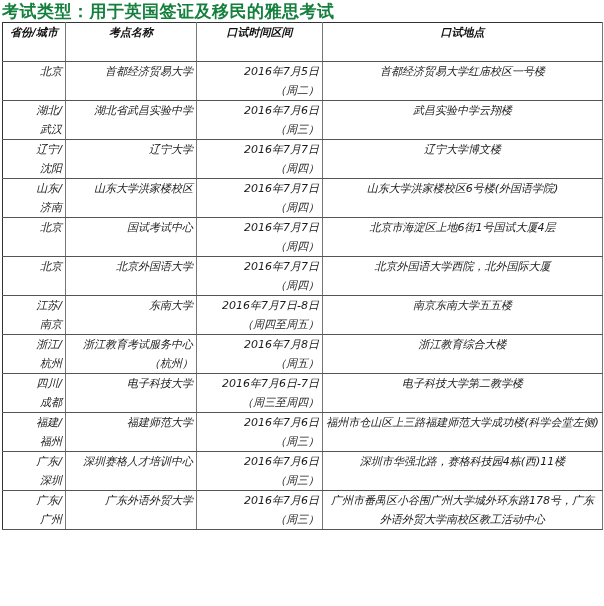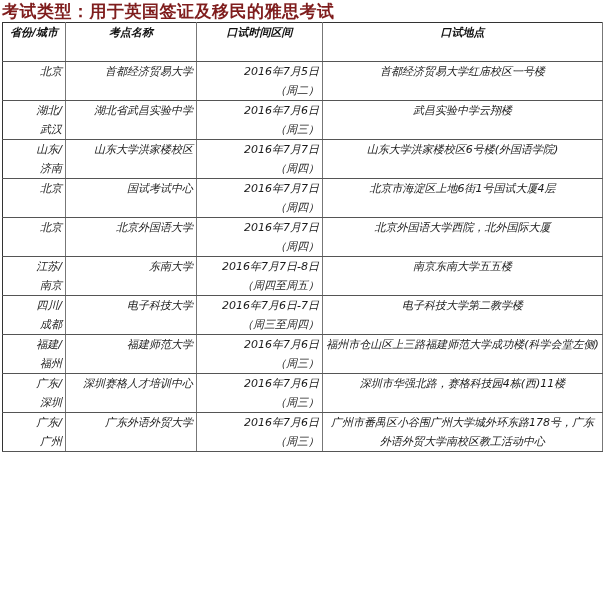--- a/index.html
+++ b/index.html
@@ -5,21 +5,21 @@
   html, body { margin: 0; padding: 0; background: #ffffff; }
   body {
     width: 604px; height: 606px; overflow: hidden; position: relative;
     font-family: "DejaVu Sans", "Liberation Sans", sans-serif;
     color: #1a1a1a;
   }
   .title {
     position: absolute; left: 2px; top: 0px; height: 22px;
     font-family: "DejaVu Serif", "Liberation Serif", serif;
     font-size: 17px; font-weight: bold; line-height: 22px;
-    letter-spacing: 0.5px; color: #7f1d1d;
+    letter-spacing: 0.5px; color: #15803d;
     white-space: nowrap;
   }
   table.schedule {
     position: absolute; left: 2px; top: 22px;
     border-collapse: collapse; table-layout: fixed;
     width: 600px;
   }
   table.schedule col.c1 { width: 63px; }
   table.schedule col.c2 { width: 131px; }
   table.schedule col.c3 { width: 126px; }
@@ -92,20 +92,37 @@
     </td>
     <td class="center">
       <span class="line">2016年7月6日</span>
       <span class="line">（周三）</span>
     </td>
     <td class="left">
       <span class="wrap">武昌实验中学云翔楼</span>
     </td>
   </tr>
 
+  <tr>
+    <td class="center">
+      <span class="line">辽宁/</span>
+      <span class="line">沈阳</span>
+    </td>
+    <td class="center">
+      <span class="line">辽宁大学</span>
+      <span class="line"></span>
+    </td>
+    <td class="center">
+      <span class="line">2016年7月7日</span>
+      <span class="line">（周四）</span>
+    </td>
+    <td class="left">
+      <span class="wrap">辽宁大学博文楼</span>
+    </td>
+  </tr>
 
   <tr>
     <td class="center">
       <span class="line">山东/</span>
       <span class="line">济南</span>
     </td>
     <td class="center">
       <span class="line">山东大学洪家楼校区</span>
       <span class="line"></span>
     </td>
@@ -165,20 +182,37 @@
     </td>
     <td class="center">
       <span class="line">2016年7月7日-8日</span>
       <span class="line">（周四至周五）</span>
     </td>
     <td class="left">
       <span class="wrap">南京东南大学五五楼</span>
     </td>
   </tr>
 
+  <tr>
+    <td class="center">
+      <span class="line">浙江/</span>
+      <span class="line">杭州</span>
+    </td>
+    <td class="center">
+      <span class="line">浙江教育考试服务中心</span>
+      <span class="line">（杭州）</span>
+    </td>
+    <td class="center">
+      <span class="line">2016年7月8日</span>
+      <span class="line">（周五）</span>
+    </td>
+    <td class="left">
+      <span class="wrap">浙江教育综合大楼</span>
+    </td>
+  </tr>
 
 
   <tr>
     <td class="center">
       <span class="line">四川/</span>
       <span class="line">成都</span>
     </td>
     <td class="center">
       <span class="line">电子科技大学</span>
       <span class="line"></span>

